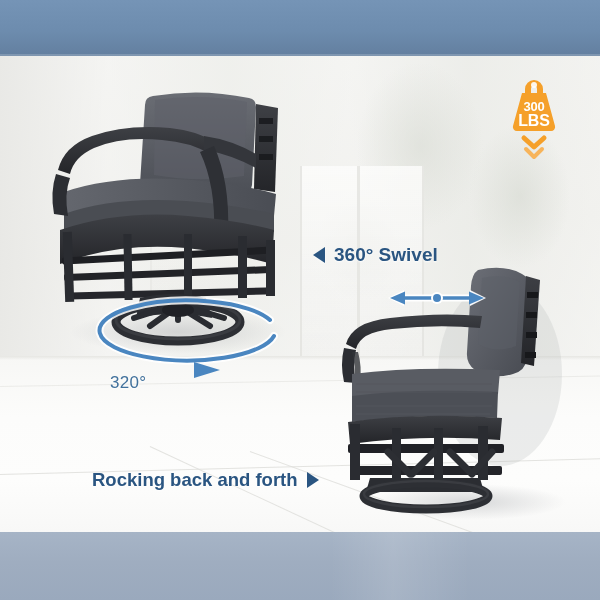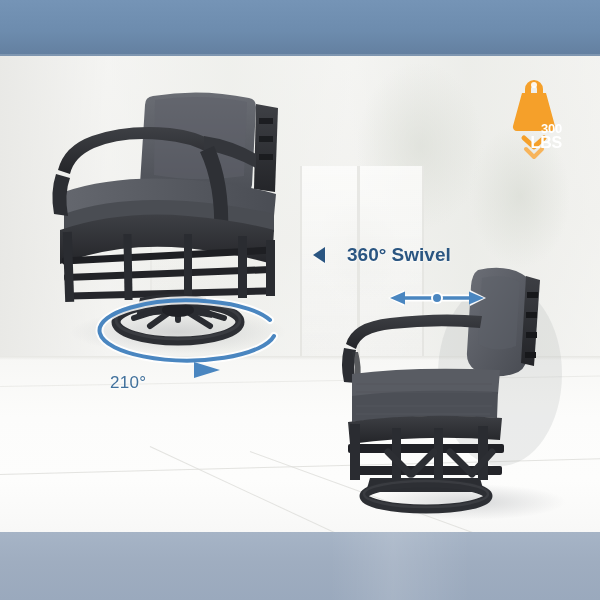--- a/index.html
+++ b/index.html
@@ -131,21 +131,21 @@
   .chair svg { display: block; }
 
   .chair-main { left: 28px; top: 18px; }
   .chair-side { left: 330px; top: 200px; }
 
   
   .label-row {
     position: absolute;
     display: flex;
     align-items: center;
-    gap: 22px;
+    gap: 9px;
     color: #2a5581;
     font-size: 19px;
     font-weight: bold;
     white-space: nowrap;
     text-shadow: 0 1px 2px rgba(255,255,255,0.9);
     z-index: 25;
   }
   .label-swivel { left: 313px; top: 188px; }
   .label-rocking { left: 92px; top: 413px; font-size: 18.5px; }
 
@@ -187,28 +187,27 @@
   .badge {
     position: absolute;
     left: 506px; top: 20px;
     width: 56px; height: 86px;
     z-index: 30;
   }
   .badge-text {
     position: absolute;
     left: 0; top: 24px;
     width: 56px;
-    text-align: right;
+    text-align: center;
     color: #ffffff;
     font-size: 13px;
     font-weight: bold;
     line-height: 13.5px;
     letter-spacing: -0.2px;
     pointer-events: none;
-    margin-top: 22px;
   }
   .badge-text .lbs { font-size: 16px; }
 
   
   .footer-band {
     position: absolute;
     left: 0; top: 532px;
     width: 600px;
     height: 68px;
     background: linear-gradient(180deg, #a6b4c6 0%, #9fadc0 45%, #9aa9bd 100%);
@@ -371,21 +370,21 @@
 
     <div class="ring-wrap">
       <svg width="220" height="110" viewBox="0 0 220 110" aria-hidden="true">
 
         <path d="M196 58 a88 30 0 1 1 -4 -16" fill="none" stroke="#ffffff" stroke-width="8" stroke-linecap="round" opacity="0.85"></path>
         <path d="M196 58 a88 30 0 1 1 -4 -16" fill="none" stroke="#4a86c0" stroke-width="4" stroke-linecap="round"></path>
 
         <polygon points="116,84 142,92 116,100" fill="#4a86c0"></polygon>
       </svg>
     </div>
-    <div class="ring-label">210°</div>
+    <div class="ring-label">320°</div>
 
     <div class="rock-arrow">
       <svg width="102" height="24" viewBox="0 0 102 24" aria-hidden="true">
         <g stroke="#ffffff" stroke-width="7" fill="none" stroke-linecap="round">
           <line x1="14" y1="12" x2="88" y2="12"></line>
         </g>
         <polygon points="2,12 18,4 18,20" fill="#ffffff" opacity="0.95"></polygon>
         <polygon points="100,12 84,4 84,20" fill="#ffffff" opacity="0.95"></polygon>
         <g stroke="#4a86c0" stroke-width="3.4" fill="none" stroke-linecap="round">
           <line x1="15" y1="12" x2="87" y2="12"></line>
@@ -395,20 +394,24 @@
         <circle cx="51" cy="12" r="6" fill="#ffffff"></circle>
         <circle cx="51" cy="12" r="4" fill="#4a86c0"></circle>
       </svg>
     </div>
 
     <div class="label-row label-swivel">
       <span class="tri tri-left"></span>
       <span>360° Swivel</span>
     </div>
 
+    <div class="label-row label-rocking">
+      <span>Rocking back and forth</span>
+      <span class="tri tri-right"></span>
+    </div>
 
     <div class="badge">
       <svg width="56" height="86" viewBox="0 0 56 86" aria-hidden="true">
 
         <path d="M28 4 a9 9 0 0 1 9 9 v4 h-6 v-4 a3 3 0 0 0 -6 0 v4 h-6 v-4 a9 9 0 0 1 9 -9 z" fill="#f5a02a"></path>
         <circle cx="28" cy="9" r="3" fill="#ffffff" opacity="0.9"></circle>
 
         <path d="M16 17 h24 l9 33 a4 4 0 0 1 -4 5 h-34 a4 4 0 0 1 -4 -5 z" fill="#f5a02a"></path>
 
         <path d="M18 62 l10 9 l10 -9" fill="none" stroke="#f5a02a" stroke-width="5" stroke-linecap="round" stroke-linejoin="round"></path>

